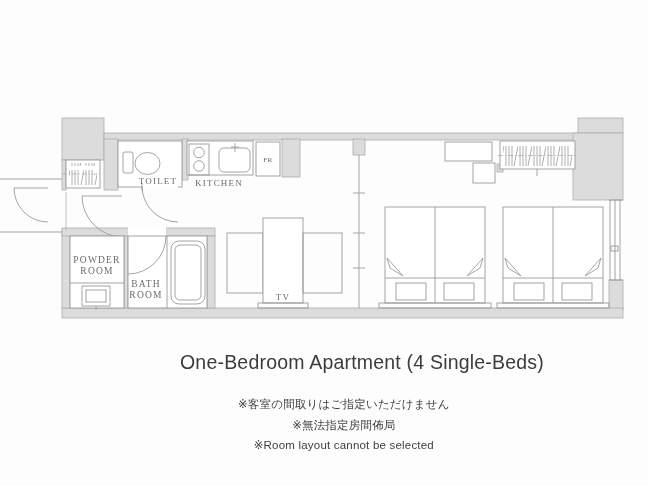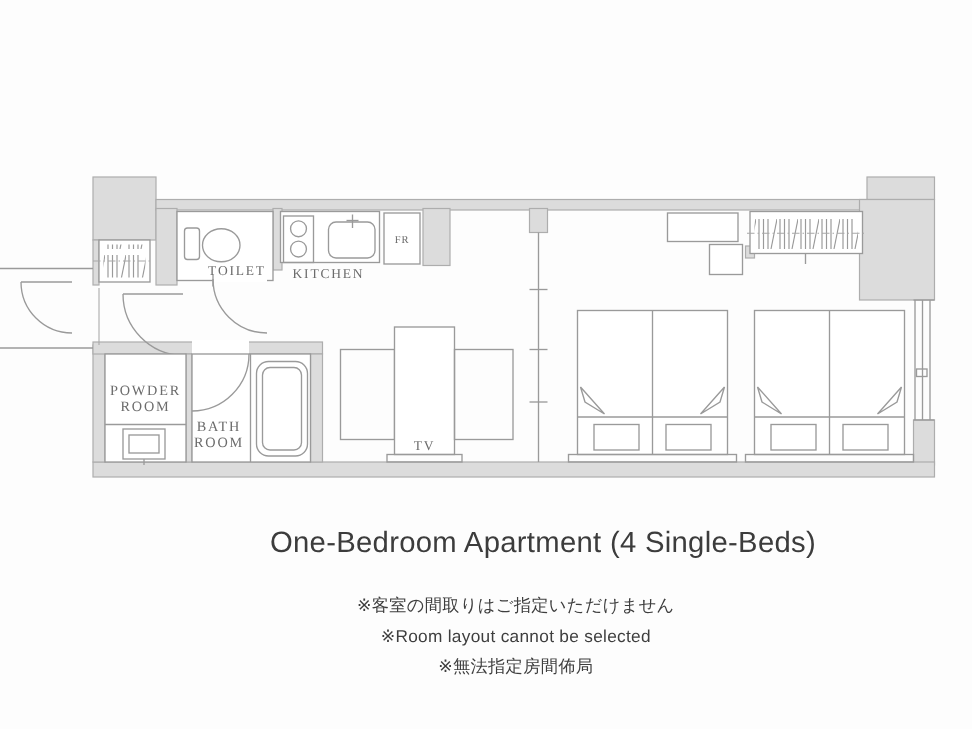--- a/index.html
+++ b/index.html
@@ -205,17 +205,17 @@
       <line class="ln" x1="609" y1="200" x2="623" y2="200"></line>
       <line class="ln" x1="609" y1="280" x2="623" y2="280"></line>
       <rect class="ln" x="611" y="246" width="7" height="5"></rect>
     </g>
   </svg>
 
   <div id="plan-title">One-Bedroom Apartment (4 Single-Beds)</div>
 
   <div id="notes">
     <div>※客室の間取りはご指定いただけません</div>
+    <div>※無法指定房間佈局</div>
     <div>※Room layout cannot be selected</div>
-    <div>※無法指定房間佈局</div>
   </div>
 
 </div>
 
 </body></html>

